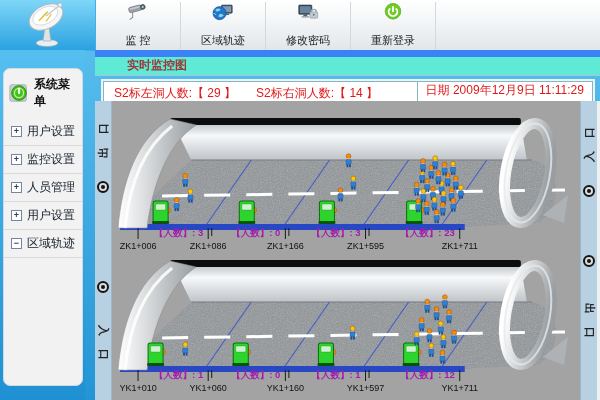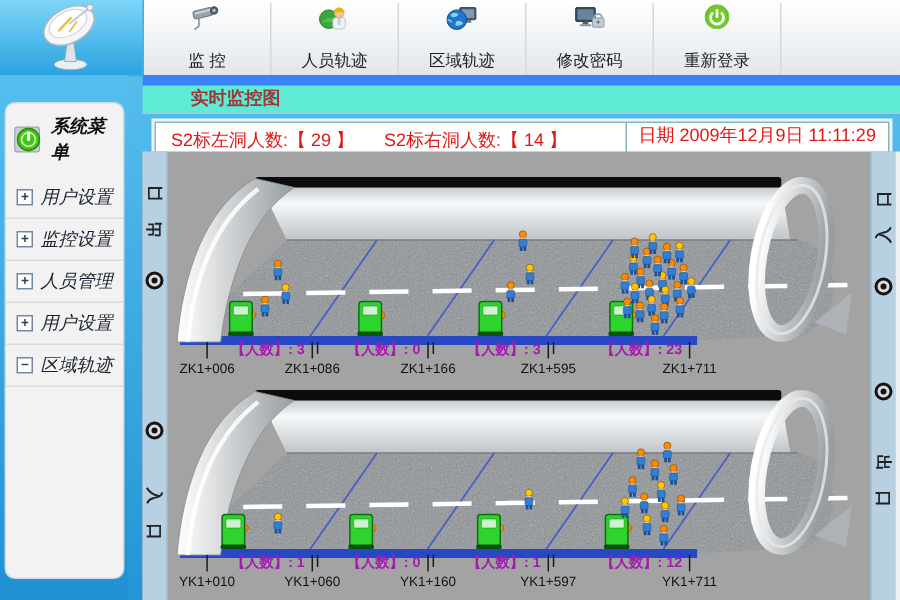--- a/index.html
+++ b/index.html
@@ -14,21 +14,21 @@
   .toolbar{position:absolute;left:96px;top:0;right:0;height:50px;display:flex;
            background:linear-gradient(180deg,#ffffff,#eef1f3 60%,#e2e6e9);
            border-bottom:1px solid #9db4c6;}
   .tbtn{width:84px;height:46px;margin-top:2px;display:flex;flex-direction:column;
         align-items:center;justify-content:flex-end;padding-bottom:3px;
         border-right:1px solid #d4d8db;cursor:pointer;}
   .tbtn svg{width:30px;height:26px;}
   .tlabel{font-size:11px;color:#1c1c1c;margin-top:11px;white-space:nowrap;}
   
   .sidebar{position:absolute;left:0;top:50px;bottom:0;width:85px;
-           background:linear-gradient(180deg,#55bff0,#1f90d2);font-style:italic;}
+           background:linear-gradient(180deg,#55bff0,#1f90d2);}
   .side-panel{position:absolute;left:3px;right:2px;top:18px;bottom:14px;
               background:#f2f2f2;border:1px solid #cfdae2;border-radius:7px;overflow:hidden;}
   .side-head{display:flex;align-items:center;gap:4px;padding:7px 4px 8px 4px;}
   .side-head svg{width:24px;height:24px;}
   .side-title{font-size:12px;font-weight:bold;color:#111;}
   .mitem{height:27px;display:flex;align-items:center;padding-left:7px;
          border-bottom:1px solid #dadada;font-size:12px;color:#17202c;cursor:pointer;}
   .tog{display:inline-block;width:9px;height:9px;line-height:8px;margin-right:5px;
        border:1px solid #7587a0;background:#fff;color:#33415c;font-size:9px;
        text-align:center;font-weight:bold;}
@@ -82,31 +82,20 @@
     <svg viewBox="0 0 30 26">
       <g transform="rotate(-14 13 9)">
         <rect x="3" y="5" width="17" height="7" rx="2.5" fill="#9aa2a8" stroke="#6a7278" stroke-width="0.8"></rect>
         <rect x="4.5" y="6.2" width="14" height="2" rx="1" fill="#c8ced2"></rect>
         <circle cx="21.5" cy="8.5" r="3.2" fill="#5a6268" stroke="#3c4448" stroke-width="0.8"></circle>
         <circle cx="21.5" cy="8.5" r="1.4" fill="#9fd4ee"></circle>
       </g>
       <path d="M8,13 L8,20 L4,23" fill="none" stroke="#8a9298" stroke-width="1.4"></path>
     </svg>
     <span class="tlabel">监 控</span>
-  </div>
-  <div class="tbtn">
-    <svg viewBox="0 0 30 26">
-      <circle cx="10" cy="14" r="8" fill="#3aa83a" stroke="#1f7a1f" stroke-width="0.8"></circle>
-      <path d="M4,17 Q10,9 17,16" fill="#57c257" opacity="0.8"></path>
-      <circle cx="19" cy="8.5" r="4.3" fill="#f3c88e" stroke="#b98848" stroke-width="0.5"></circle>
-      <path d="M14.5,8 A4.6,4.6 0 0 1 23.5,8 Z" fill="#f0b400"></path>
-      <rect x="13.5" y="12.5" width="11" height="10" rx="3" fill="#eef3f7" stroke="#aebbc4" stroke-width="0.7"></rect>
-      <rect x="17.8" y="13" width="2.4" height="6" fill="#c3ced6"></rect>
-    </svg>
-    <span class="tlabel">人员轨迹</span>
   </div>
   <div class="tbtn">
     <svg viewBox="0 0 30 26">
       <rect x="13" y="4" width="14" height="10.5" rx="1" fill="#4a5a66" stroke="#2e3a44" stroke-width="0.8"></rect>
       <rect x="14.5" y="5.5" width="11" height="7.5" fill="#7e9cb8"></rect>
       <rect x="17" y="15" width="6" height="2" fill="#5a6a76"></rect>
       <circle cx="10.5" cy="14.5" r="8.5" fill="#2076c8" stroke="#0c4a8c" stroke-width="0.8"></circle>
       <path d="M5,10 Q9,7 12,10 Q10,13 6,12 Z" fill="#86d2ec"></path>
       <path d="M10,16 Q14,14 16,18 Q12,21 9,19 Z" fill="#86d2ec"></path>
       <path d="M2.5,15 Q5,14 6,17" fill="none" stroke="#86d2ec" stroke-width="1.2"></path>

